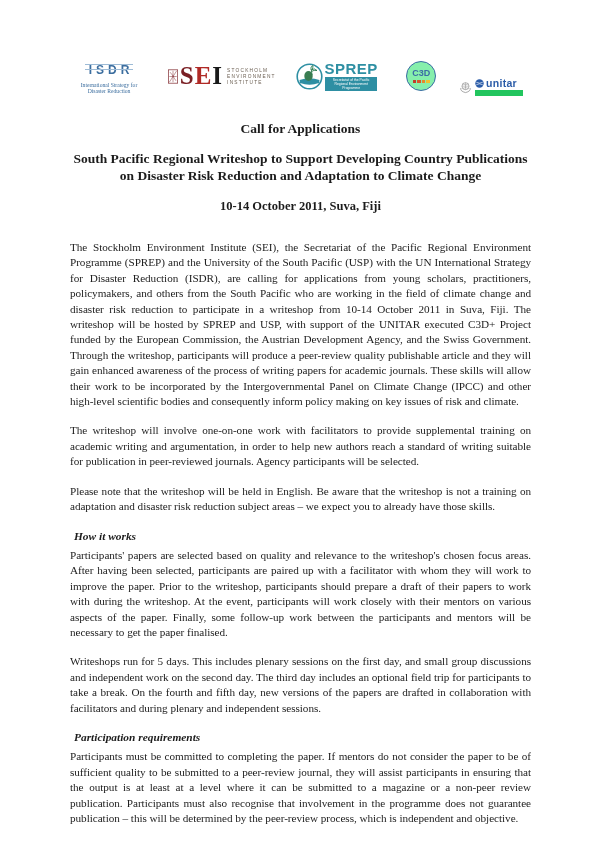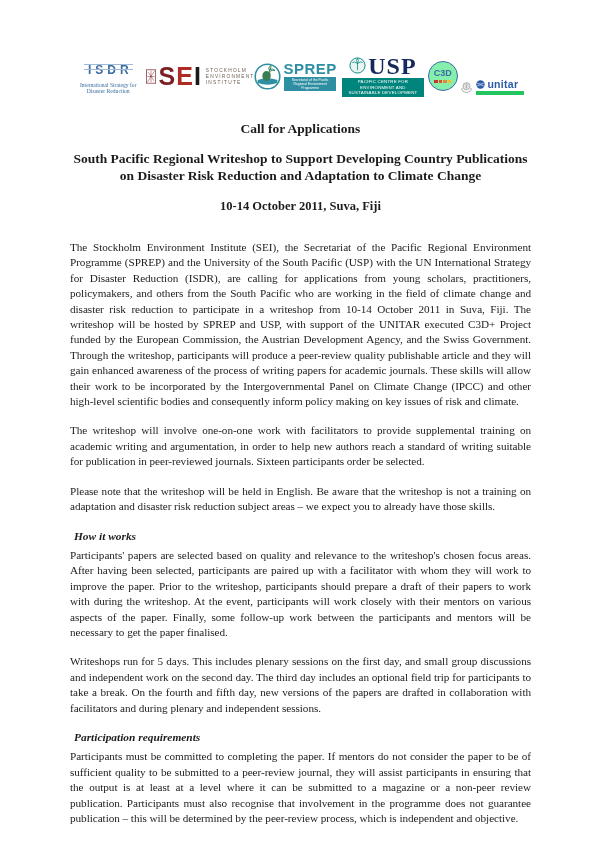--- a/index.html
+++ b/index.html
@@ -28,21 +28,21 @@
   .isdr-word::before { top:6px; }
   .isdr-word::after  { top:11px; }
   .isdr-sub {
     font-size:5.6px; line-height:6.5px; color:#3c6e9f; text-align:center;
     width:66px; margin-top:2px; font-family:"Liberation Serif", serif;
   }
 
   
   .sei { flex-direction:row; align-items:center; width:108px; }
   .sei-emblem { width:15px; height:21px; margin-right:2px; display:block; }
-  .sei-acronym { font-family:Liberation Sans, sans-serif; font-size:25px; font-weight:bold; line-height:24px; letter-spacing:1px; }
+  .sei-acronym { font-family:Liberation Serif, serif; font-size:25px; font-weight:bold; line-height:24px; letter-spacing:1px; }
   .sei-l0 { color:#7a1f24; } .sei-l1 { color:#b02a26; } .sei-l2 { color:#1a1a1a; }
   .sei-name { display:flex; flex-direction:column; margin-left:4px; margin-top:2px; }
   .sei-name span {
     font-family:"Liberation Sans", sans-serif; font-size:4.8px; line-height:6.2px;
     letter-spacing:1.2px; color:#6b5f52; white-space:nowrap;
   }
 
   
   .sprep { flex-direction:row; align-items:center; width:88px; }
   .sprep-icon { width:27px; height:27px; flex:none; }
@@ -84,21 +84,21 @@
   }
   .c3d-squares { display:flex; gap:1px; margin-top:1.5px; }
   .c3d-squares i { width:3.5px; height:3.5px; display:block; }
   .c3d-sq0 { background:#c23b2a; } .c3d-sq1 { background:#d9542b; }
   .c3d-sq2 { background:#e8872d; } .c3d-sq3 { background:#f0c02e; }
 
   
   .unitar { flex-direction:row; align-items:center; width:72px; align-self:center; margin-top:22px; }
   .un-emblem { width:13px; height:13px; margin-right:3px; flex:none; }
   .unitar-word {
-    display:flex; align-items:center; border-bottom:4px solid #22c55e; padding:0 6px 2px 0;
+    display:flex; align-items:center; border-bottom:6px solid #22c55e; padding:0 6px 2px 0;
   }
   .unitar-globe { width:9px; height:9px; margin-right:2px; }
   .unitar-text {
     font-family:"Liberation Sans", sans-serif; font-size:10.5px; font-weight:bold;
     color:#2b5ca8; line-height:10px; letter-spacing:0.3px;
   }
 
   
   .doc-title {
     font-size:13.5px; font-weight:bold; 
@@ -156,34 +156,20 @@
         <path d="M3.5 17 Q13.5 13.5 23.5 17 L23 20 Q13.5 23.5 4 20 Z" fill="#2e8fa3"></path>
         <ellipse cx="12.5" cy="13" rx="4.2" ry="5" fill="#3a7d52"></ellipse>
         <path d="M15 7 q3.5 -2.5 6 0.5 q-3 -0.8 -5.5 1 M15 7 q-1 -3.5 2 -4.5 q0 2.5 -1 4.5 M15.4 7 L16 12" stroke="#2e7d4f" stroke-width="0.9" fill="none"></path>
       </svg>
       <div class="sprep-text">
         <span class="sprep-acronym">SPREP</span>
         <span class="sprep-banner">Secretariat of the Pacific Regional Environment Programme</span>
       </div>
     </div>
 
-    <div class="logo usp">
-      <div class="usp-top">
-        <svg class="usp-emblem" viewBox="0 0 18 18" xmlns="http://www.w3.org/2000/svg">
-          <circle cx="9" cy="9" r="8" fill="#eaf4f3" stroke="#00857c" stroke-width="1"></circle>
-          <path d="M9 14 V7 M9 7 q-3.5 -3 -5.5 -1 M9 7 q3.5 -3 5.5 -1 M9 7 q-2 -4 0 -5.5 q2 1.5 0 5.5" stroke="#00857c" stroke-width="0.8" fill="none"></path>
-        </svg>
-        <span class="usp-acronym">USP</span>
-      </div>
-      <div class="usp-banner">
-        <div>PACIFIC CENTRE FOR</div>
-        <div>ENVIRONMENT AND</div>
-        <div>SUSTAINABLE DEVELOPMENT</div>
-      </div>
-    </div>
 
     <div class="logo c3d">
       <div class="c3d-circle">
         <span class="c3d-acronym">C3D</span>
         <span class="c3d-squares">
           <i class="c3d-sq0"></i>
             <i class="c3d-sq1"></i>
             <i class="c3d-sq2"></i>
             <i class="c3d-sq3"></i>
         </span>
@@ -206,21 +192,21 @@
     </div>
 
   </header>
 
   <h1 class="doc-title">Call for Applications</h1>
   <h2 class="doc-subtitle">South Pacific Regional Writeshop to Support Developing Country Publications on Disaster Risk Reduction and Adaptation to Climate Change</h2>
   <h3 class="doc-dateline">10-14 October 2011, Suva, Fiji</h3>
 
   <main class="doc-body">
     <p>The Stockholm Environment Institute (SEI), the Secretariat of the Pacific Regional Environment Programme (SPREP) and the University of the South Pacific (USP) with the UN International Strategy for Disaster Reduction (ISDR), are calling for applications from young scholars, practitioners, policymakers, and others from the South Pacific who are working in the field of climate change and disaster risk reduction to participate in a writeshop from 10-14 October 2011 in Suva, Fiji.  The writeshop will be hosted by SPREP and USP, with support of the UNITAR executed C3D+ Project funded by the European Commission, the Austrian Development Agency, and the Swiss Government. Through the writeshop, participants will produce a peer-review quality publishable article and they will gain enhanced awareness of the process of writing papers for academic journals.  These skills will allow their work to be incorporated by the Intergovernmental Panel on Climate Change (IPCC) and other high-level scientific bodies and consequently inform policy making on key issues of risk and climate.</p>
-    <p>The writeshop will involve one-on-one work with facilitators to provide supplemental training on academic writing and argumentation, in order to help new authors reach a standard of writing suitable for publication in peer-reviewed journals.  Sixteen participants order be selected.</p>
+    <p>The writeshop will involve one-on-one work with facilitators to provide supplemental training on academic writing and argumentation, in order to help new authors reach a standard of writing suitable for publication in peer-reviewed journals.  Agency participants will be selected.</p>
     <p>Please note that the writeshop will be held in English.  Be aware that the writeshop is not a training on adaptation and disaster risk reduction subject areas – we expect you to already have those skills.</p>
 
     <h4 class="section-heading">How it works</h4>
     <p>Participants' papers are selected based on quality and relevance to the writeshop's chosen focus areas. After having been selected, participants are paired up with a facilitator with whom they will work to improve the paper. Prior to the writeshop, participants should prepare a draft of their papers to work with during the writeshop. At the event, participants will work closely with their mentors on various aspects of the paper. Finally, some follow-up work between the participants and mentors will be necessary to get the paper finalised.</p>
     <p>Writeshops run for 5 days.  This includes plenary sessions on the first day, and small group discussions and independent work on the second day.  The third day includes an optional field trip for participants to take a break. On the fourth and fifth day, new versions of the papers are drafted in collaboration with facilitators and during plenary and independent sessions.</p>
 
     <h4 class="section-heading">Participation requirements</h4>
     <p>Participants must be committed to completing the paper.  If mentors do not consider the paper to be of sufficient quality to be submitted to a peer-review journal, they will assist participants in ensuring that the output is at least at a level where it can be submitted to a magazine or a non-peer review publication.  Participants must also recognise that involvement in the programme does not guarantee publication – this will be determined by the peer-review process, which is independent and objective.</p>
   </main>
 

